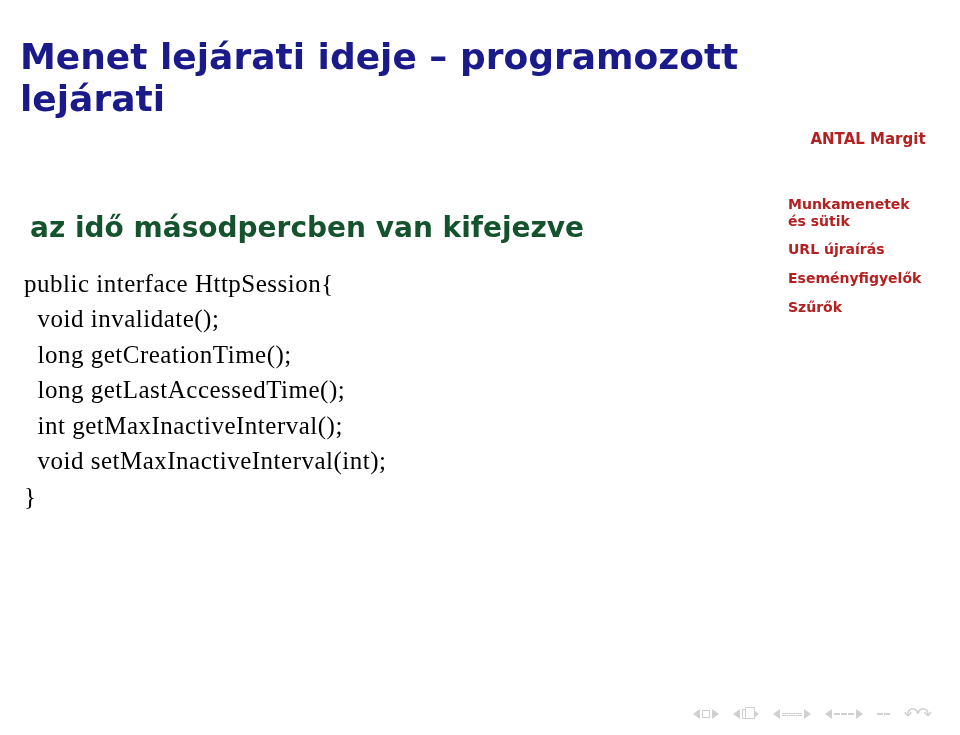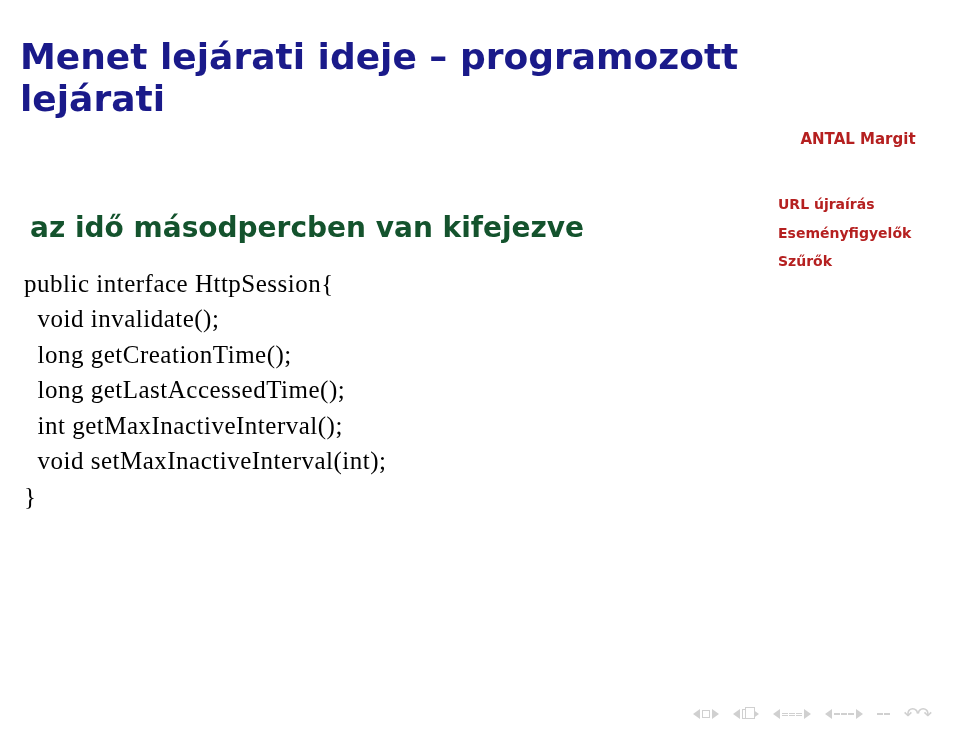--- a/index.html
+++ b/index.html
@@ -39,21 +39,21 @@
     font-family: Liberation Serif, serif;
     font-size: 25px;
     line-height: 1.42;
     color: #000;
     white-space: pre;
     margin-left: 4px;
     letter-spacing: 0.5px;
   }
   .sidebar {
     position: absolute;
-    right: 12px;
+    right: 2px;
     top: 10px;
     width: 180px;
     text-align: center;
   }
   .side-title {
     color: #ffffff;
     font-size: 15px;
     font-weight: bold;
     line-height: 1.22;
   }
@@ -160,20 +160,24 @@
       <span>technológiák –</span><br>
       <span>4. előadás</span><br>
       <span>Menetkezelés.</span><br>
       <span>Eseményfigyelők.</span><br>
       <span>Szűrők.</span>
     </div>
     <div class="side-author">ANTAL Margit</div>
 
     <div class="side-nav">
       <a class="nav-item">
+        <span>Munkamenetek</span><br>
+        <span>és sütik</span>
+      </a>
+      <a class="nav-item">
         <span>URL újraírás</span>
       </a>
       <a class="nav-item">
         <span>Eseményfigyelők</span>
       </a>
       <a class="nav-item">
         <span>Szűrők</span>
       </a>
     </div>
   </div>

